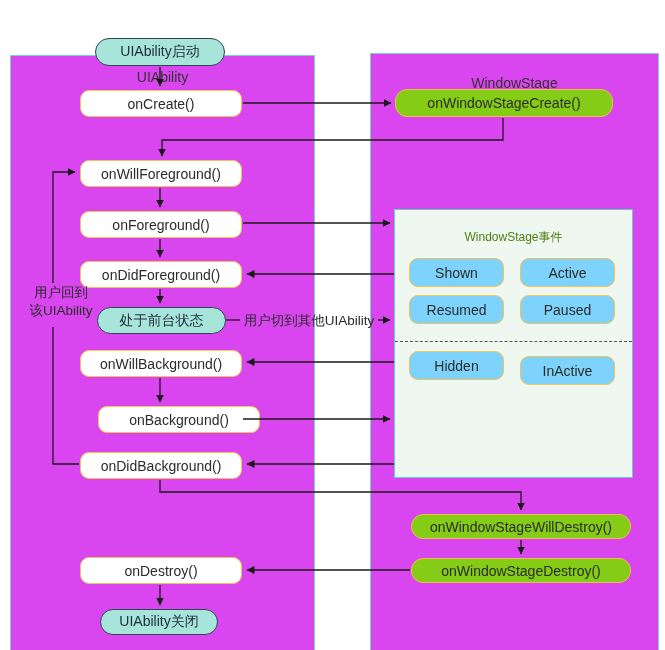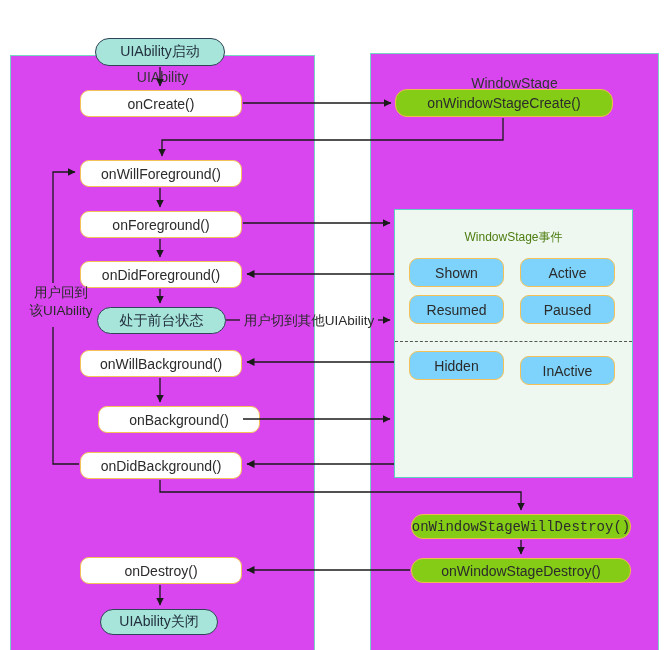--- a/index.html
+++ b/index.html
@@ -105,21 +105,21 @@
     <div class="events-title">WindowStage事件</div>
     <div class="ebox" style="left:14px;  top:48px;">Shown</div>
     <div class="ebox" style="left:125px; top:48px;">Active</div>
     <div class="ebox" style="left:14px;  top:85px;">Resumed</div>
     <div class="ebox" style="left:125px; top:85px;">Paused</div>
     <div class="dash-sep"></div>
     <div class="ebox" style="left:14px;  top:141px;">Hidden</div>
     <div class="ebox" style="left:125px; top:146px;">InActive</div>
   </div>
 
-  <div class="ybox" style="left:411px; top:514px; width:220px; height:25px; font-size:14px;font-family:Liberation Mono, monospace;">onWindowStageWillDestroy()</div>
+  <div class="ybox" style="left:411px; top:514px; width:220px; height:25px; font-size:14px;">onWindowStageWillDestroy()</div>
 
   <div class="ybox" style="left:411px; top:558px; width:220px; height:25px;">onWindowStageDestroy()</div>
 
   <svg class="wires" width="665" height="650" viewBox="0 0 665 650">
     <defs>
       <marker id="arr" markerWidth="10" markerHeight="9" refX="7.5" refY="4" orient="auto" markerUnits="userSpaceOnUse">
         <path d="M0,0 L8,4 L0,8 z" fill="#1a1a1a"></path>
       </marker>
     </defs>
     <g stroke="#1a1a1a" stroke-width="1.3" fill="none">

